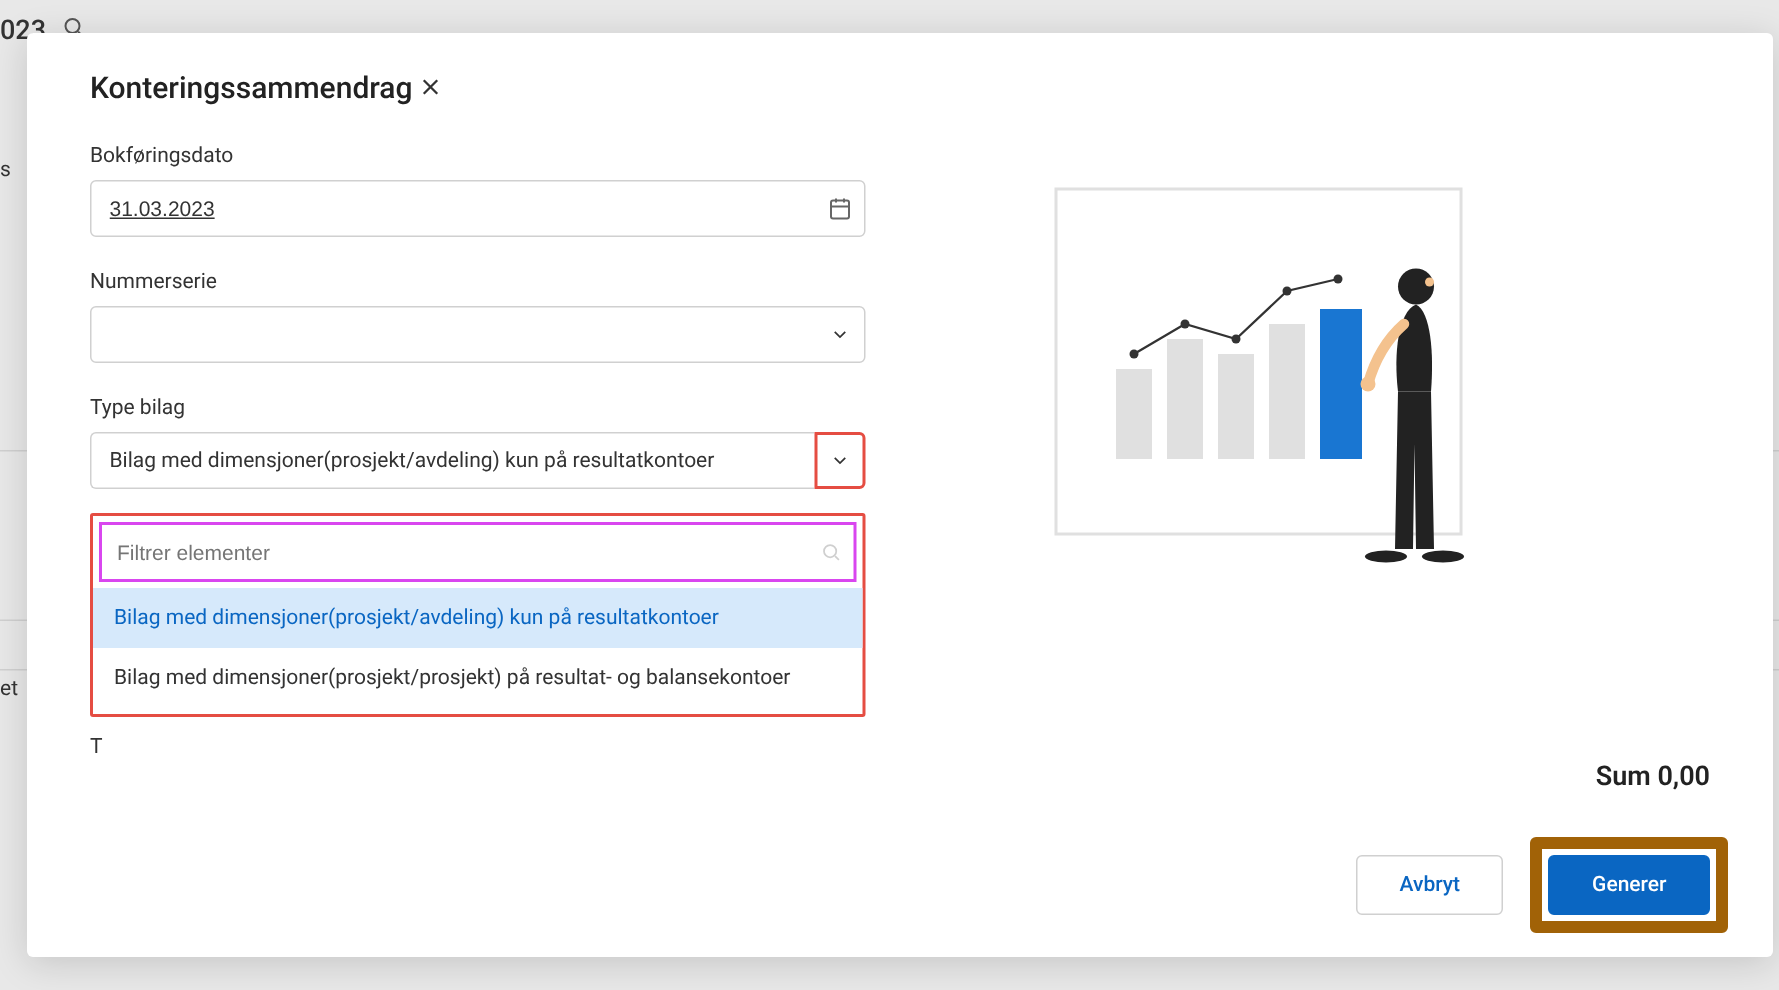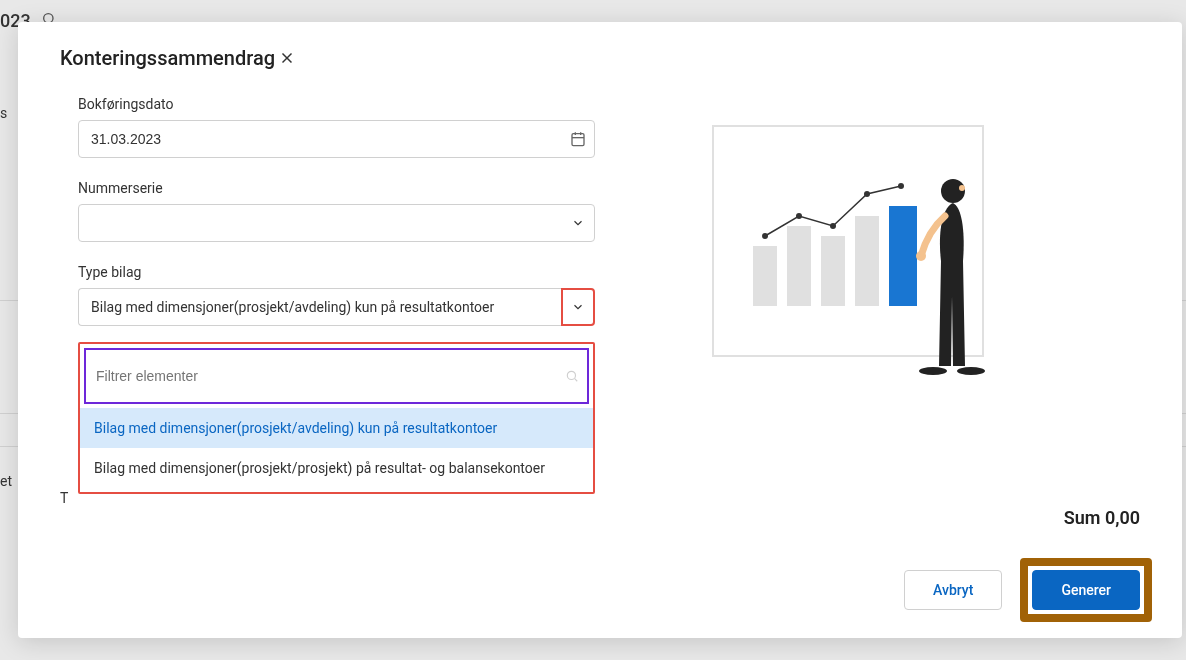--- a/index.html
+++ b/index.html
@@ -59,21 +59,21 @@
       cursor: pointer;
       width: 24px;
       height: 24px;
       display: flex;
       align-items: center;
       justify-content: center;
     }
     .modal-body {
       flex: 1;
       display: flex;
-      padding: 18px 42px 0 60px;
+      padding: 18px 42px 0 42px;
       position: relative;
     }
     .form-col {
       width: 517px;
       position: relative;
     }
     .form-group {
       margin-bottom: 22px;
     }
     .form-label {
@@ -93,20 +93,21 @@
       background: #fff;
     }
     .input-text {
       flex: 1;
       padding: 0 12px;
       font-size: 14px;
       color: #333;
       border: none;
       outline: none;
       background: transparent;
+      text-decoration: underline;
     }
     .input-icon {
       width: 32px;
       display: flex;
       align-items: center;
       justify-content: center;
       color: #666;
     }
     .type-select-wrap {
       display: flex;
@@ -135,22 +136,22 @@
       justify-content: center;
       cursor: pointer;
     }
     .dropdown {
       position: relative;
       margin-top: 16px;
       border: 2px solid #e54d42;
       border-radius: 2px;
     }
     .dropdown-filter {
-      height: 56px;
-      border: 2px solid #6d28d9;
+      height: 40px;
+      border: 2px solid #d946ef;
       margin: 4px;
       display: flex;
       align-items: center;
       position: relative;
     }
     .dropdown-filter input {
       flex: 1;
       border: none;
       outline: none;
       padding: 0 10px;
@@ -257,21 +258,21 @@
       <svg width="16" height="16" viewBox="0 0 24 24" fill="none" stroke="#555" stroke-width="2">
         <circle cx="11" cy="11" r="7"></circle>
           <line x1="21" y1="21" x2="16.65" y2="16.65"></line>
       </svg>
     </span>
   </div>
   <span style="position:absolute;left:0;top:105px;font-size:14px;color:#333">s</span>
   <div class="backdrop-row" style="top:300px"></div>
   <div class="backdrop-row" style="top:413px"></div>
   <div class="backdrop-row" style="top:446px"></div>
-  <span style="position:absolute;left:0;top:473px;font-size:14px;color:#333">et</span>
+  <span style="position:absolute;left:0;top:451px;font-size:14px;color:#333">et</span>
 </div>
 
 <div class="modal">
   <div class="modal-header">
     <div class="modal-title">Konteringssammendrag</div>
     <div class="close-btn">
       <svg width="18" height="18" viewBox="0 0 24 24" fill="none" stroke="#333" stroke-width="2">
         <line x1="18" y1="6" x2="6" y2="18"></line>
           <line x1="6" y1="6" x2="18" y2="18"></line>
       </svg>

